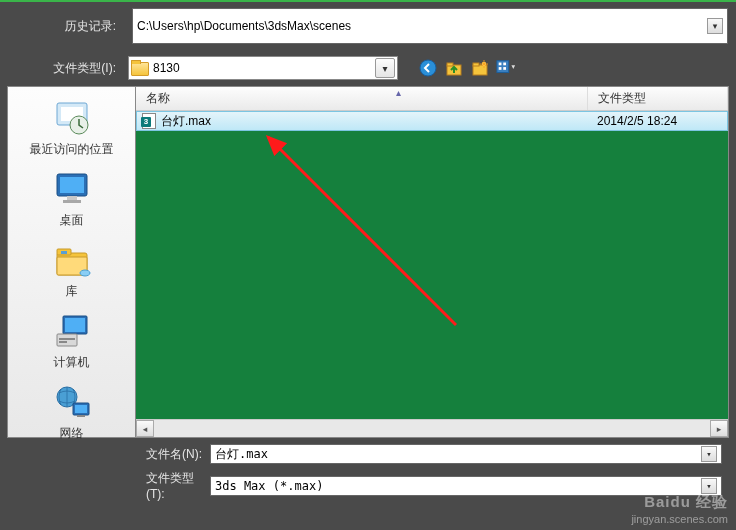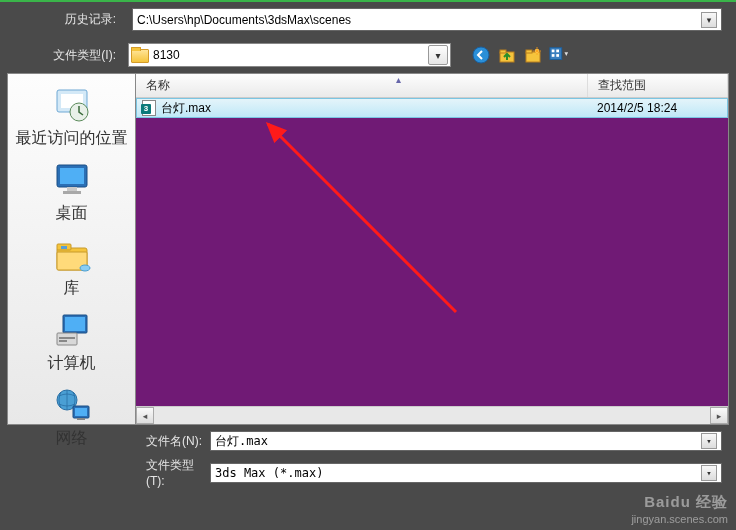--- a/index.html
+++ b/index.html
@@ -21,27 +21,26 @@
       gap: 12px;
     }
     .history-label {
       color: #e5e5e5;
       width: 120px;
       text-align: right;
       padding-right: 4px;
     }
     .history-dropdown {
       flex: 1;
-      height: 23px;
+      height: 36px;
       background: #fff;
       border: 1px solid #666;
       display: flex;
       align-items: center;
       padding: 0 4px;
-      margin-right: 6px;
     }
     .history-dropdown span { flex: 1; color: #000; }
     .dropdown-arrow {
       width: 16px;
       height: 16px;
       background: linear-gradient(#f8f8f8, #ddd);
       border: 1px solid #999;
       display: flex;
       align-items: center;
       justify-content: center;
@@ -56,21 +55,21 @@
       padding: 6px 8px 6px 0;
       gap: 8px;
     }
     .lookin-label {
       color: #e5e5e5;
       width: 120px;
       text-align: right;
       padding-right: 4px;
     }
     .lookin-dropdown {
-      width: 323px;
+      width: 270px;
       height: 24px;
       background: #fff;
       border: 1px solid #888;
       display: flex;
       align-items: center;
       padding: 0 2px 0 2px;
     }
     .folder-mini {
       width: 18px;
       height: 16px;
@@ -157,27 +156,27 @@
     }
     .sidebar-icon {
       width: 42px;
       height: 40px;
       display: flex;
       align-items: center;
       justify-content: center;
     }
     .sidebar-label {
       color: #333;
-      font-size: 16px;
+      font-size: 12px;
     }
     
     
     .file-list-container {
       flex: 1;
-      background: #701a75;
+      background: #15803d;
       border: 1px solid #888;
       margin-right: 7px;
       display: flex;
       flex-direction: column;
       position: relative;
     }
     .file-header {
       display: flex;
       height: 24px;
       background: linear-gradient(#fdfdfd, #eaeaea);
@@ -432,21 +431,21 @@
         </svg>
       </div>
       <div class="sidebar-label">网络</div>
     </div>
   </div>
 
   <div class="file-list-container">
     <div class="file-header">
       <div class="file-header-col col-name">名称</div>
       <div class="sort-arrow">▴</div>
-      <div class="file-header-col col-date">查找范围</div>
+      <div class="file-header-col col-date">文件类型</div>
     </div>
     <div class="file-row">
       <div class="file-cell-name">
         <div class="max-icon"></div>
         <span>台灯.max</span>
       </div>
       <div class="file-cell-date">2014/2/5 18:24</div>
     </div>
     <div class="file-body">
       <svg class="red-arrow" width="220" height="220">

